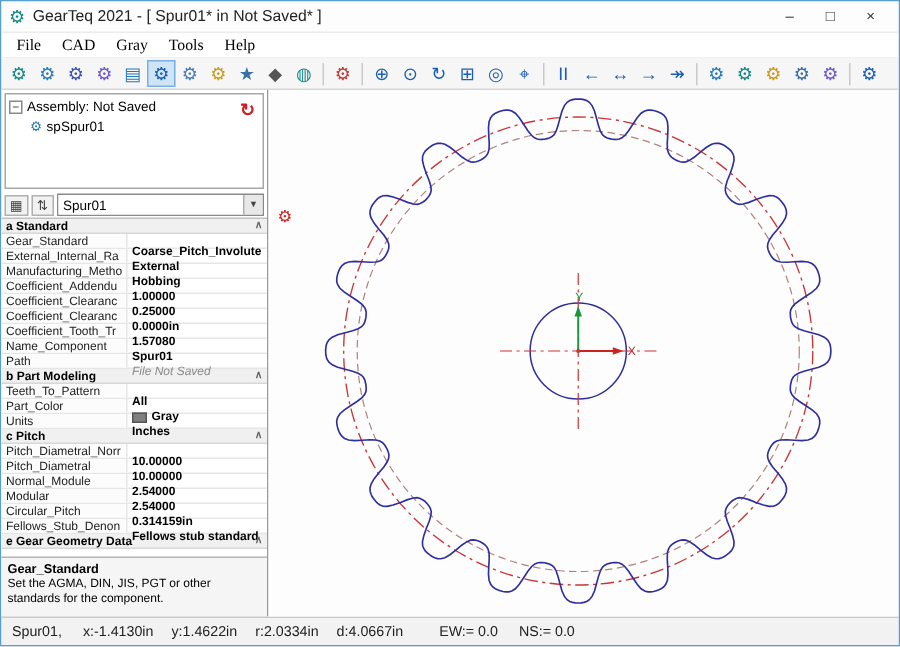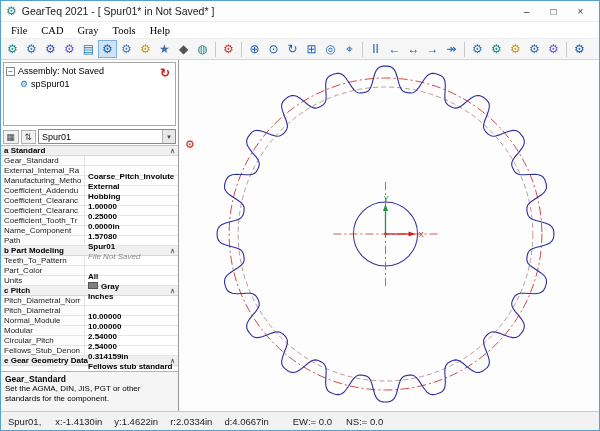--- a/index.html
+++ b/index.html
@@ -33,21 +33,21 @@
   .fbtn{width:16px;height:14px;border:1px solid #b0b0b0;background:#f2f2f2;font-size:9px;display:flex;align-items:center;justify-content:center;color:#444;}
   .fcombo{flex:1;height:15px;border:1px solid #8a8a8a;display:flex;align-items:stretch;background:#fff;}
   .fcombo input{flex:1;min-width:0;border:none;outline:none;font-size:9px;padding:0 3px;font-family:"Liberation Sans",sans-serif;}
   .fdrop{width:13px;background:#e8e8e8;border-left:1px solid #b0b0b0;display:flex;align-items:center;justify-content:center;font-size:6px;color:#444;}
   
   .propgrid{flex:1;min-height:0;overflow:hidden;border-top:1px solid #c0c0c0;font-size:8px;background:#fff;}
   .pcat{height:10px;line-height:10px;background:#f0f0f0;font-weight:bold;display:flex;justify-content:space-between;padding:0 3px;border-bottom:1px solid #d8d8d8;white-space:nowrap;}
   .chev{color:#666;font-size:7px;}
   .prow{display:flex;height:10px;line-height:9px;border-bottom:1px solid #e6e6e6;}
   .pname{flex:0 0 84px;width:84px;padding:0 3px;border-right:1px solid #e6e6e6;background:#fcfcfc;overflow:hidden;white-space:nowrap;color:#222;}
-  .pval{flex:1;padding:16px 3px;font-weight:bold;overflow:hidden;white-space:nowrap;display:flex;align-items:flex-start;gap:3px;color:#000;}
+  .pval{flex:1;padding:16px 3px;font-weight:bold;overflow:hidden;white-space:nowrap;display:flex;align-items:flex-end;gap:3px;color:#000;}
   .pval.dim{font-weight:normal;font-style:italic;color:#8a8a8a;}
   .swatch{width:10px;height:7px;border:1px solid #555;display:inline-block;flex:0 0 10px;}
   
   .descbox{flex:0 0 40px;border-top:1px solid #b5b5b5;background:#f5f5f5;padding:2px 4px;font-size:8px;line-height:10px;overflow:hidden;}
   .desc-title{font-weight:bold;font-size:8.5px;}
   
   .canvas{flex:1;position:relative;background:#fdfdfd;min-width:0;}
   .canvas svg{position:absolute;inset:0;width:100%;height:100%;}
   svg text{font-family:"Liberation Sans",sans-serif;}
   

